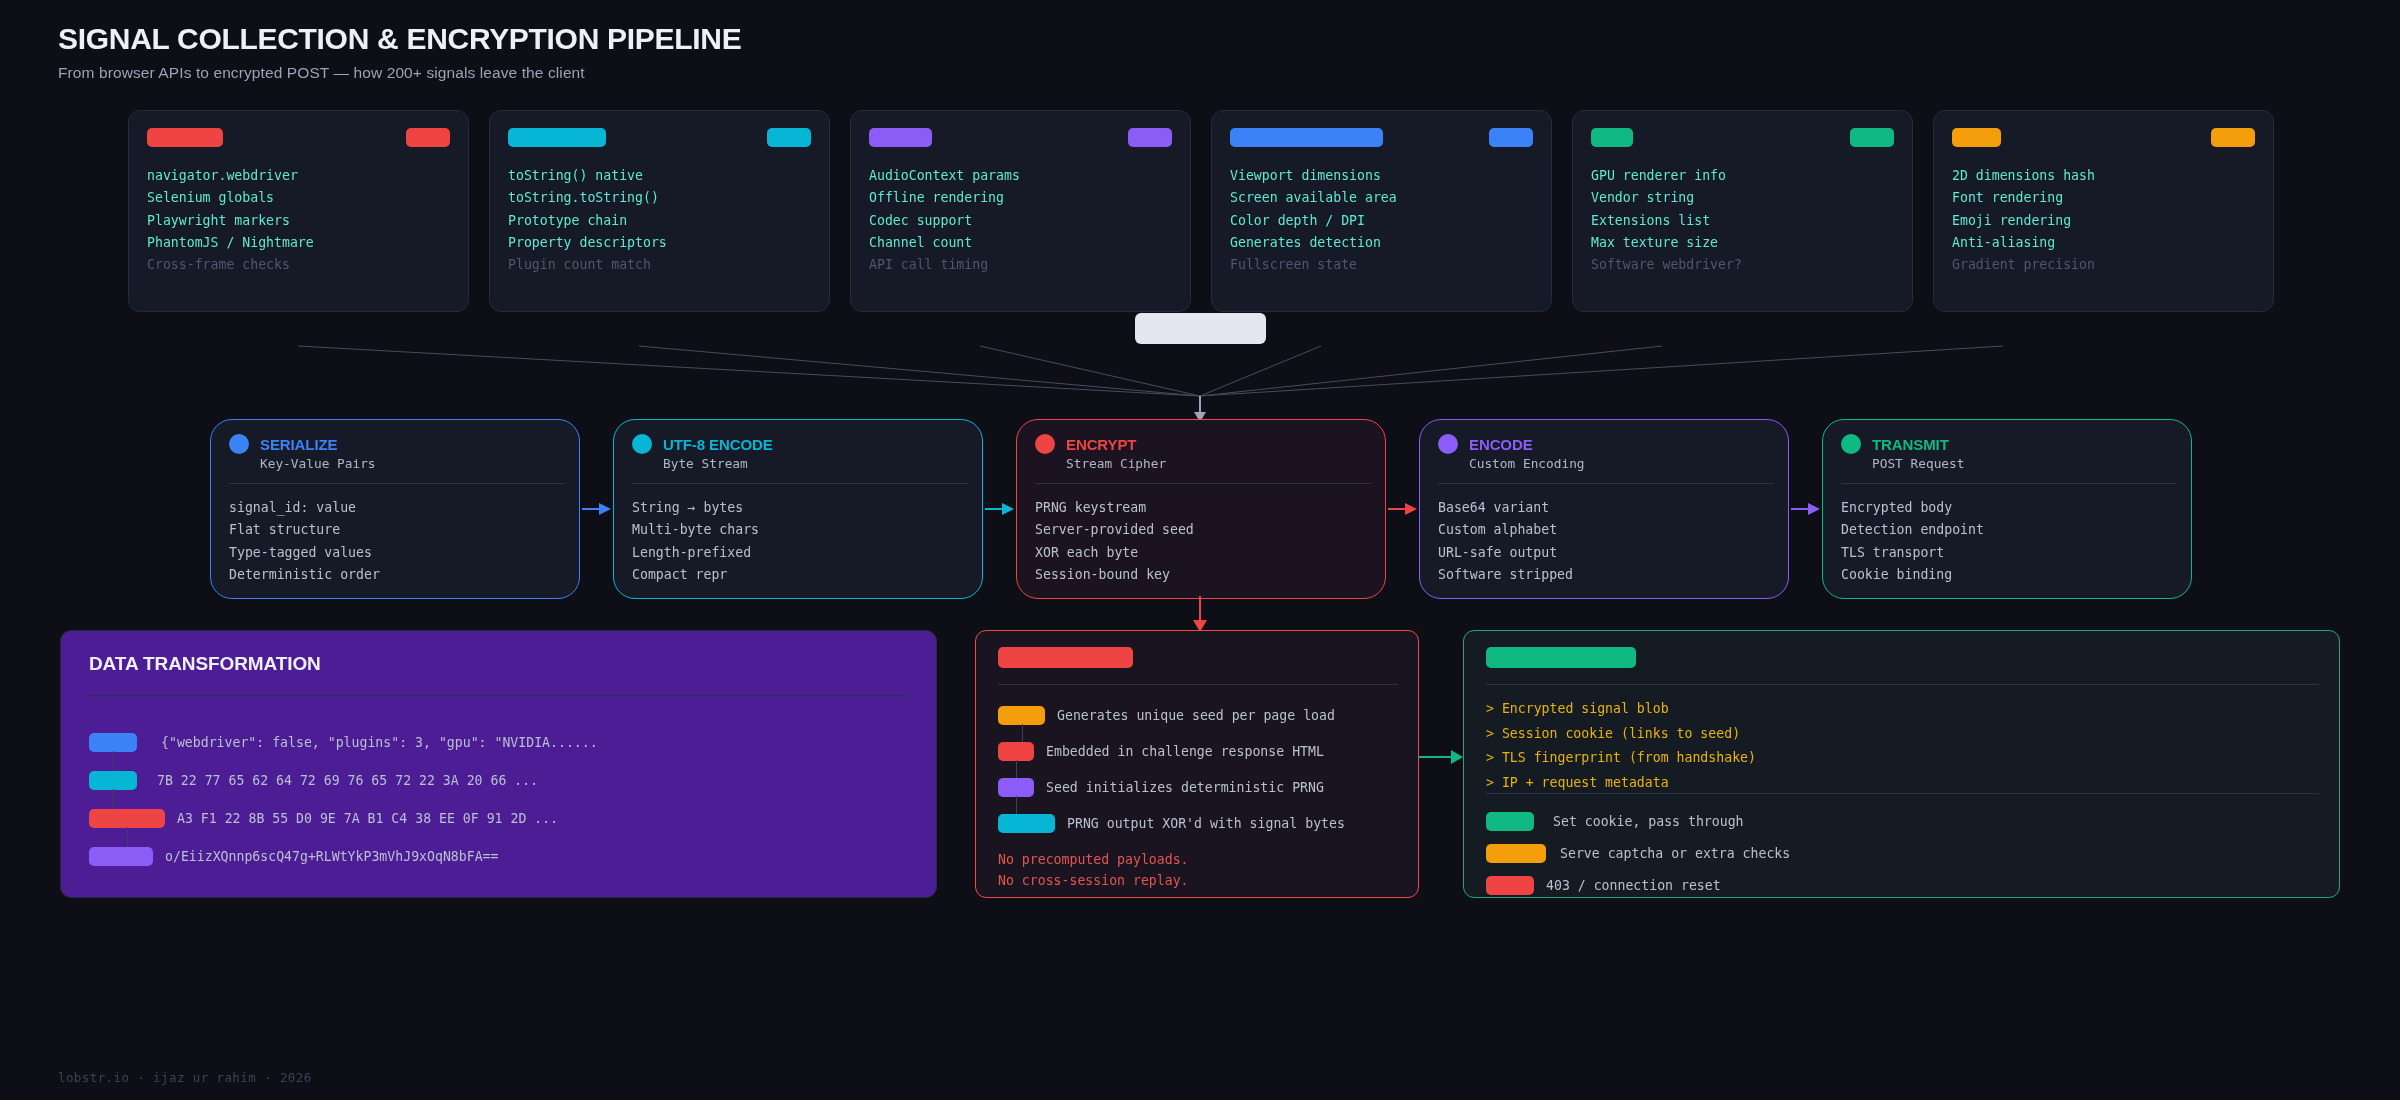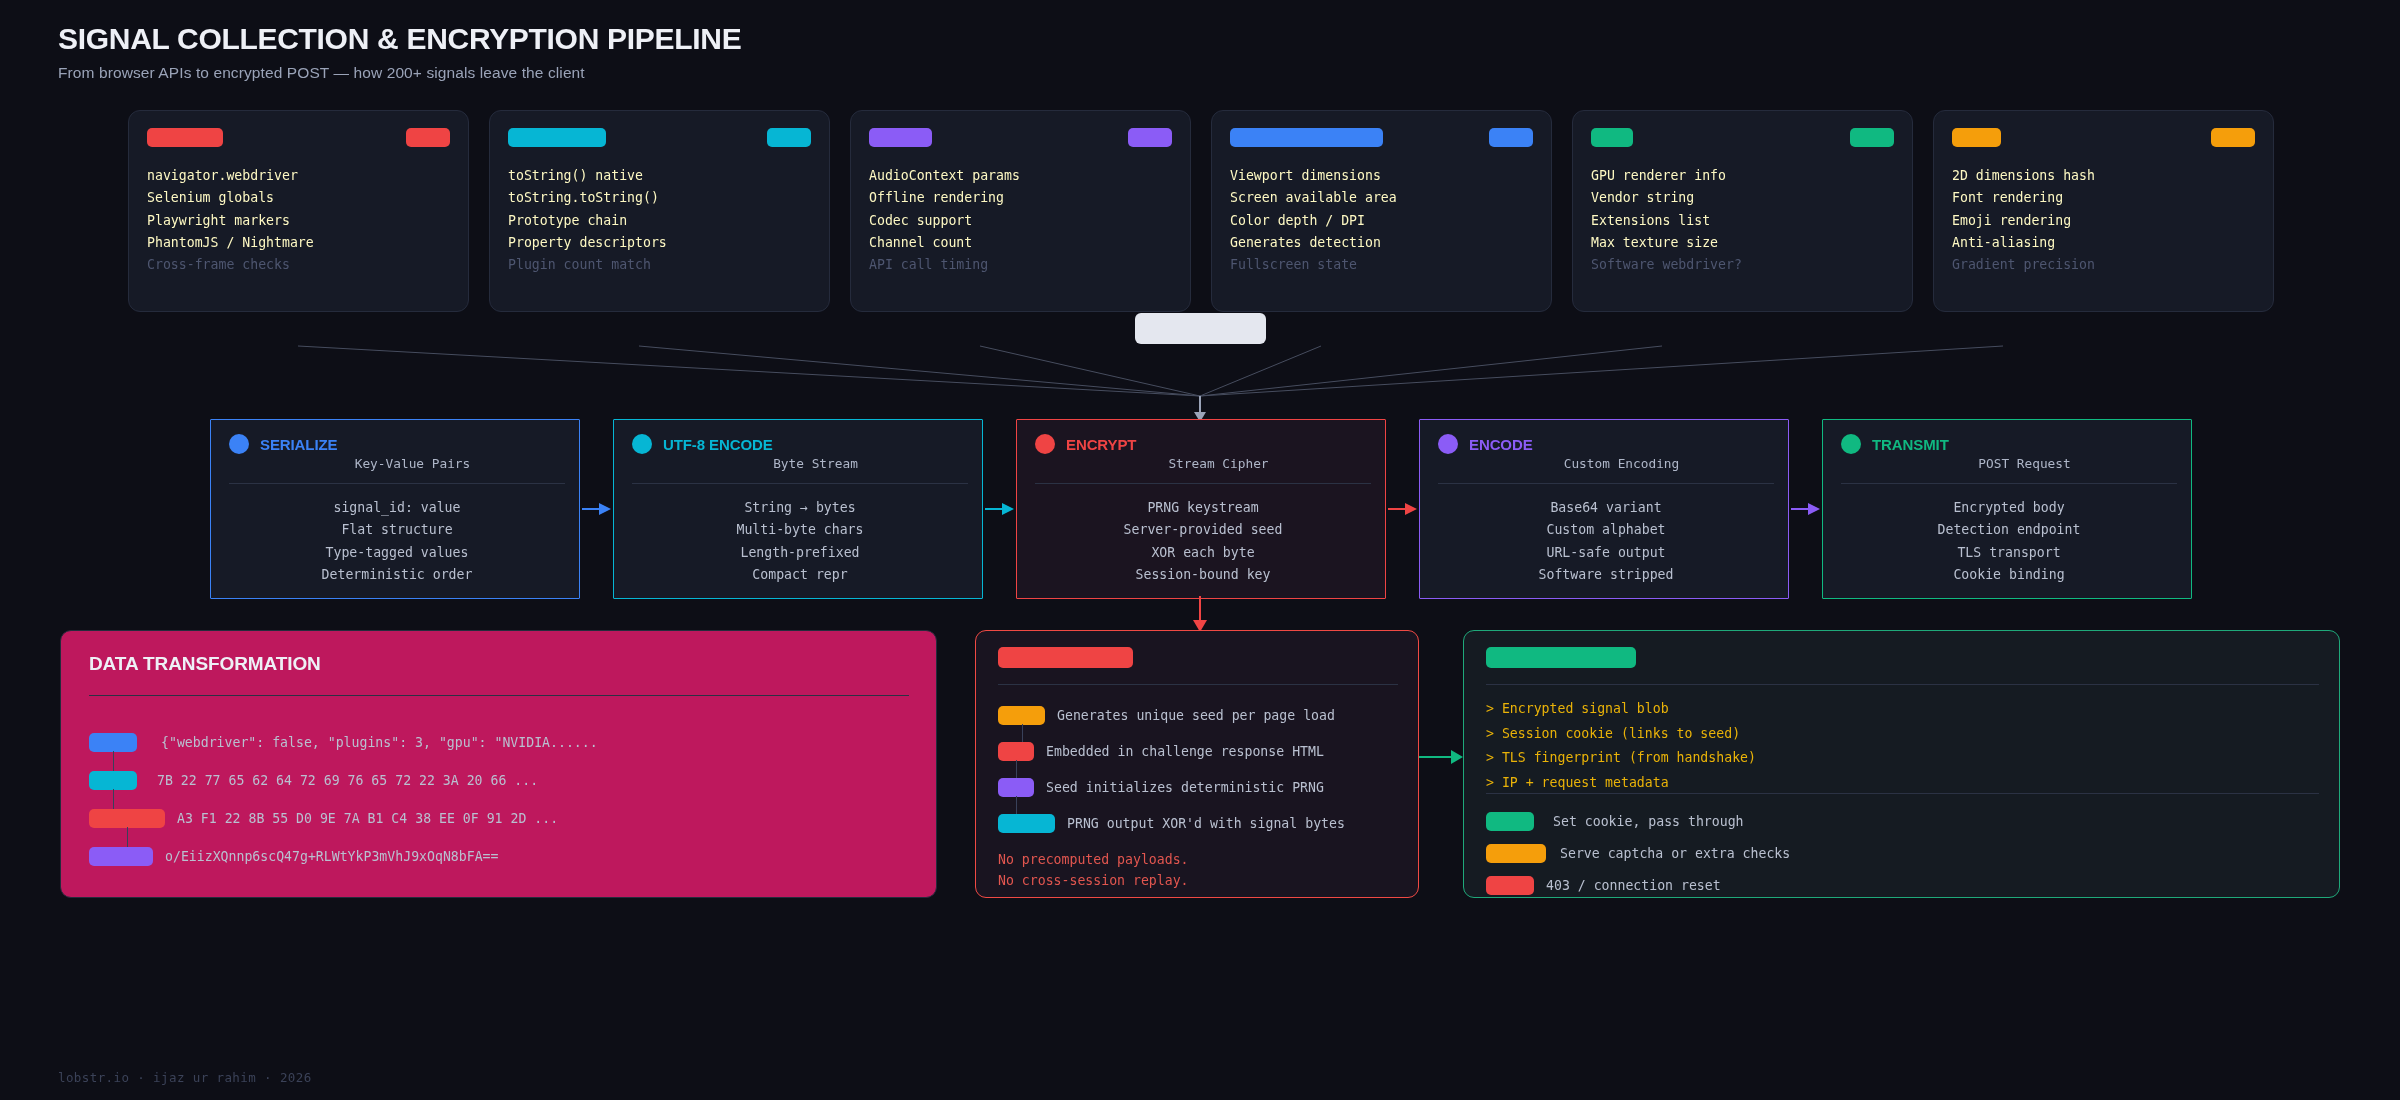--- a/index.html
+++ b/index.html
@@ -36,63 +36,62 @@
     padding: 16px 18px 0 18px;
     position: relative;
   }
   .src-head { display: flex; align-items: center; justify-content: space-between; height: 20px; }
   .src-bar { height: 19px; border-radius: 5px; }
   .src-badge { width: 44px; height: 19px; border-radius: 5px; }
   .src-list { margin-top: 18px; }
   .src-li {
     font-family: "DejaVu Sans Mono", monospace;
     font-size: 13.2px; line-height: 22.3px;
-    color: #fef9c3; white-space: nowrap;
+    color: #5eead4; white-space: nowrap;
   }
   .src-li.dim { color: #4e5670; }
 
   
   .funnel { position: absolute; left: 0; top: 300px; width: 2400px; height: 120px; pointer-events: none; }
   .redact-pill {
     position: absolute; left: 1135px; top: 313px;
     width: 131px; height: 31px; border-radius: 6px;
     background: #e4e7ef;
   }
 
   
   .pipe-row {
     position: absolute; left: 210px; top: 419px;
     display: flex; align-items: flex-start;
   }
   .pipe-card {
     width: 370px; height: 180px;
     background: #161a26;
-    border-radius: 1px;
+    border-radius: 22px;
     padding: 14px 14px 0 18px;
     position: relative;
-    text-align: center;
   }
   .pipe-head { display: flex; align-items: center; gap: 11px; }
   .pipe-dot { width: 20px; height: 20px; border-radius: 50%; flex: none; }
   .pipe-name { font-size: 15px; font-weight: 700; letter-spacing: -0.1px; white-space: nowrap; }
   .pipe-sub {
     font-family: "DejaVu Sans Mono", monospace;
     font-size: 12.8px; color: #aeb6c8;
     margin: 2px 0 0 31px; white-space: nowrap;
   }
   .pipe-rule { height: 1px; background: #2b3244; margin: 12px 0 13px 0; }
   .pipe-li {
     font-family: "DejaVu Sans Mono", monospace;
     font-size: 13.2px; line-height: 22.3px;
     color: #b9c0d0; white-space: nowrap;
   }
   .pipe-arrow { width: 33px; height: 180px; position: relative; flex: none; }
 
   
-  .panel { position: absolute; background: #be185d; border-radius: 11px; }
+  .panel { position: absolute; background: #4c1d95; border-radius: 11px; }
   .panel-title {
     font-size: 19px; font-weight: 700; color: #eef0f6;
     letter-spacing: -0.1px;
   }
   .panel-rule { height: 1px; background: #2b3244; }
   .mono { font-family: "DejaVu Sans Mono", monospace; }
 
   #dt-panel { left: 60px; top: 630px; width: 877px; height: 268px; border: 1px solid #252b3c; }
   .dt-rows { position: absolute; left: 28px; top: 92px; }
   .dt-row { display: flex; align-items: center; height: 38px; position: relative; }

